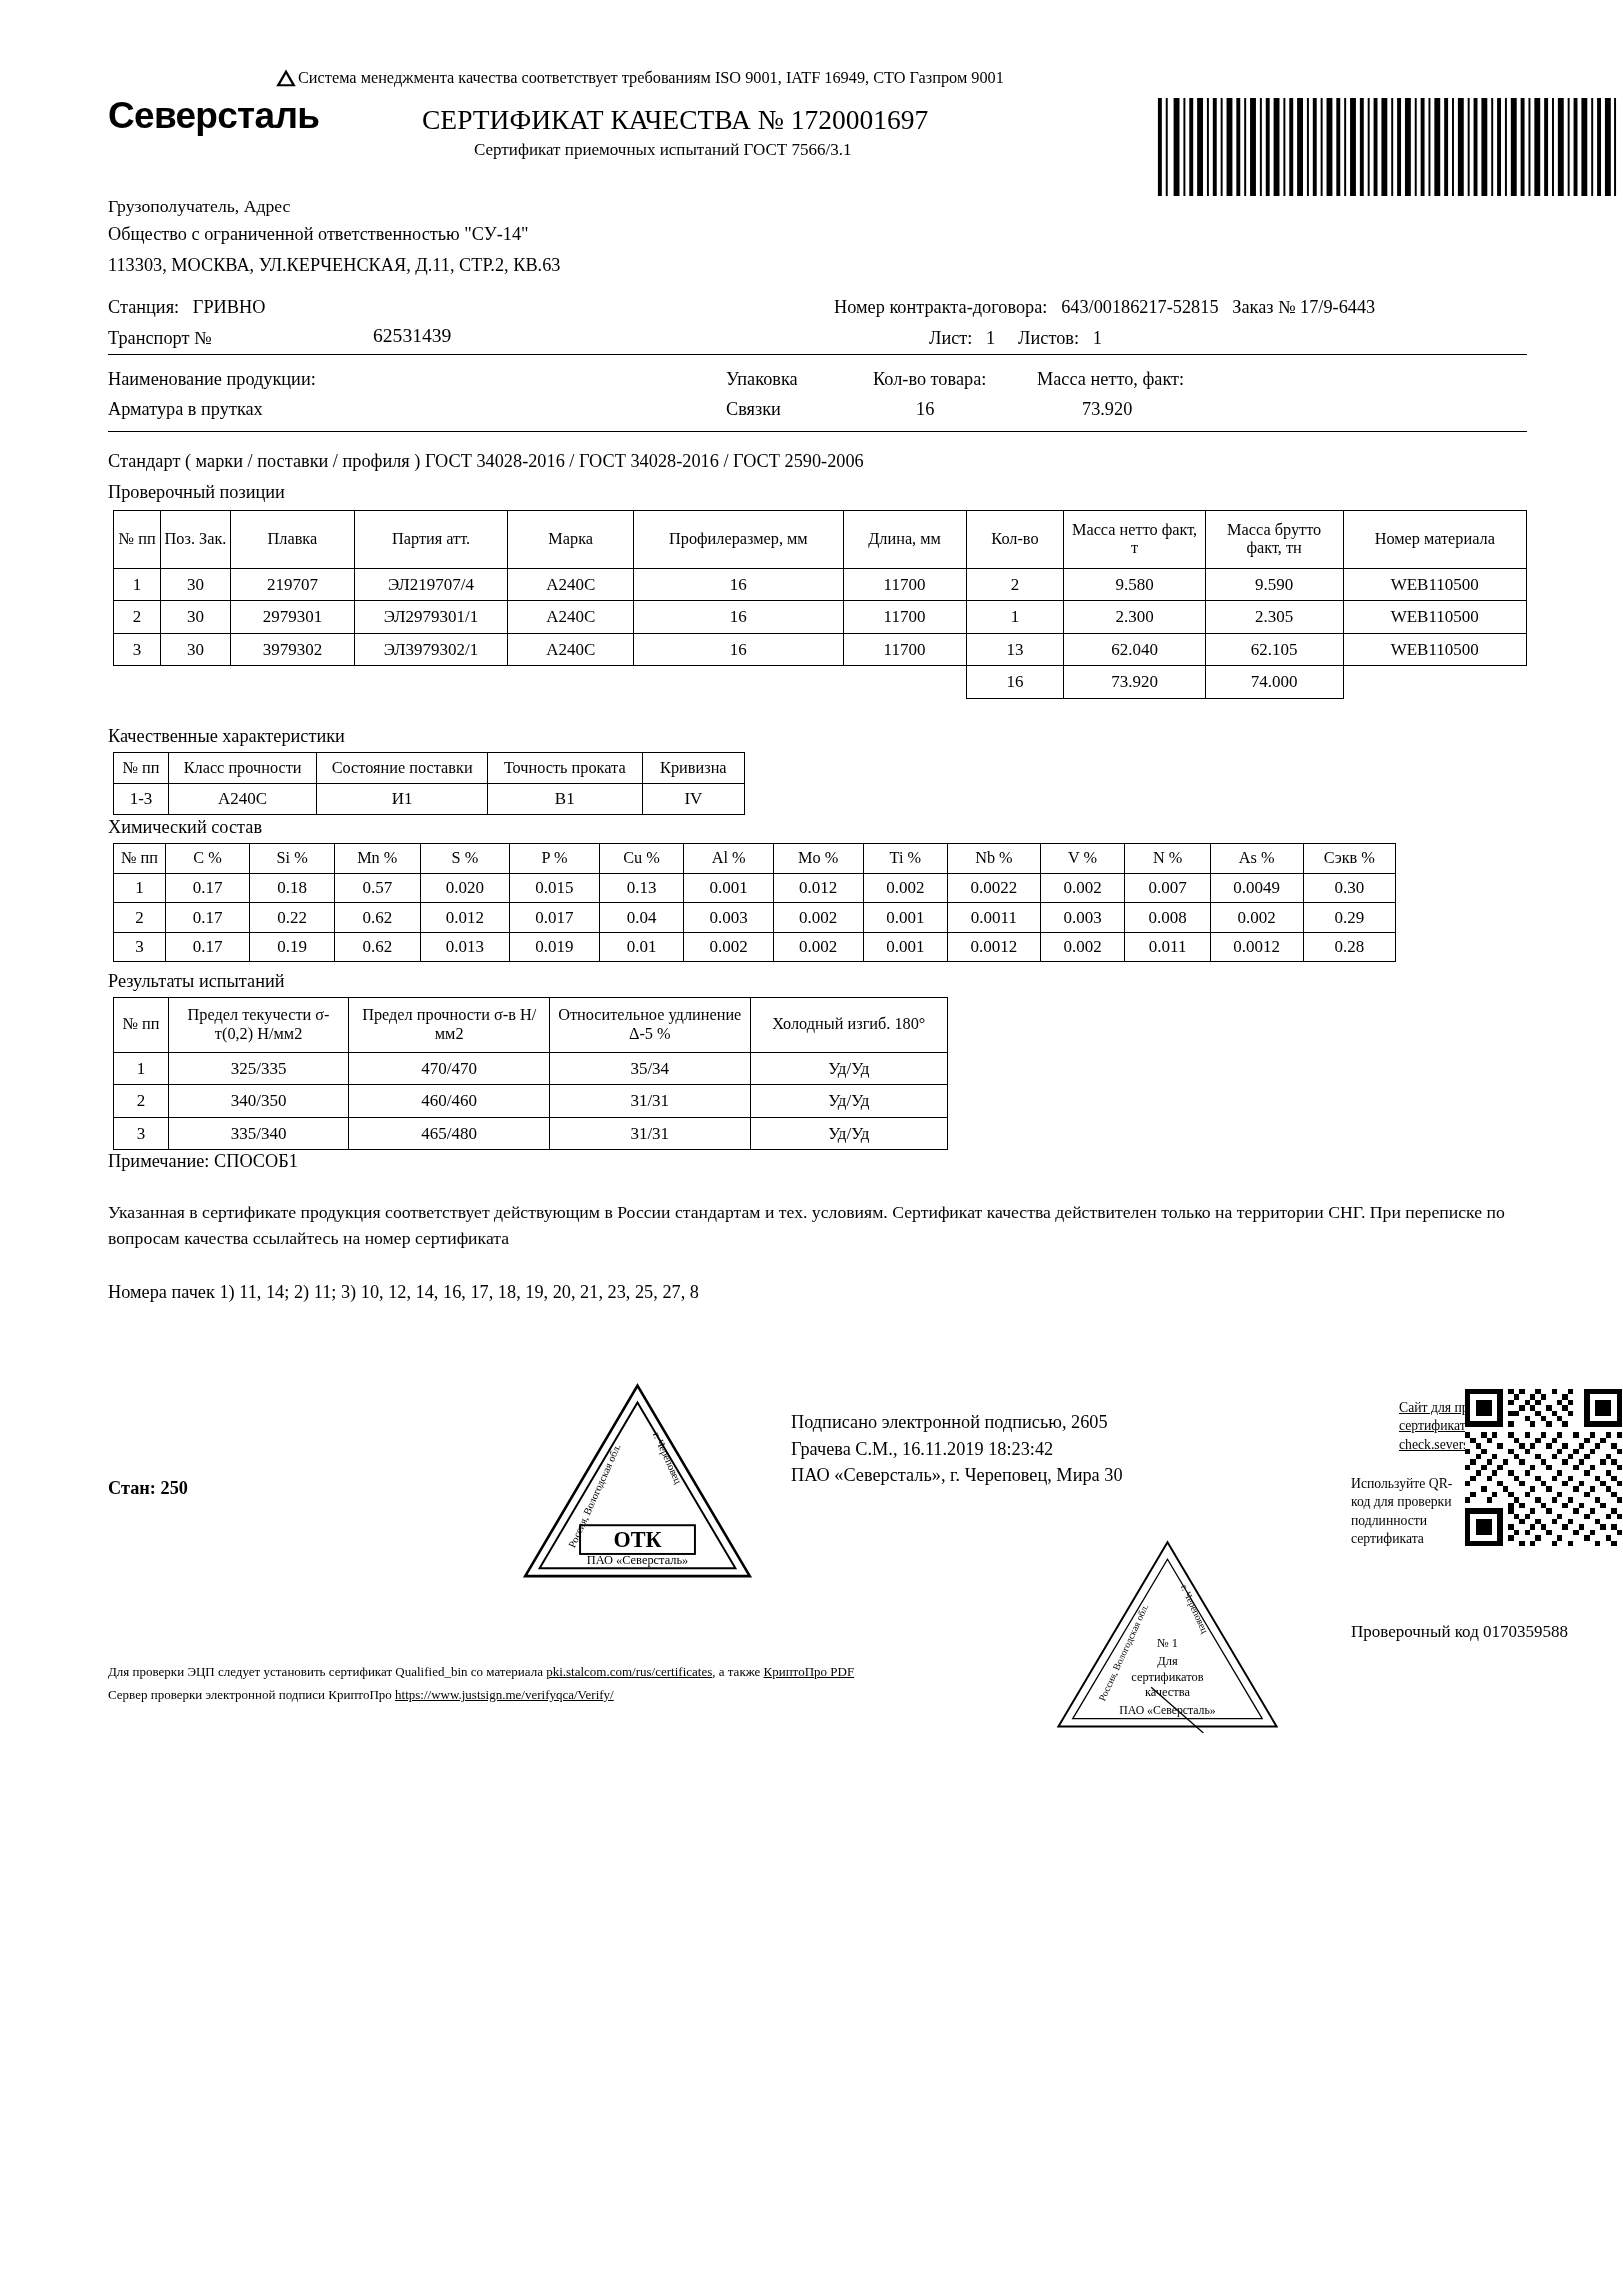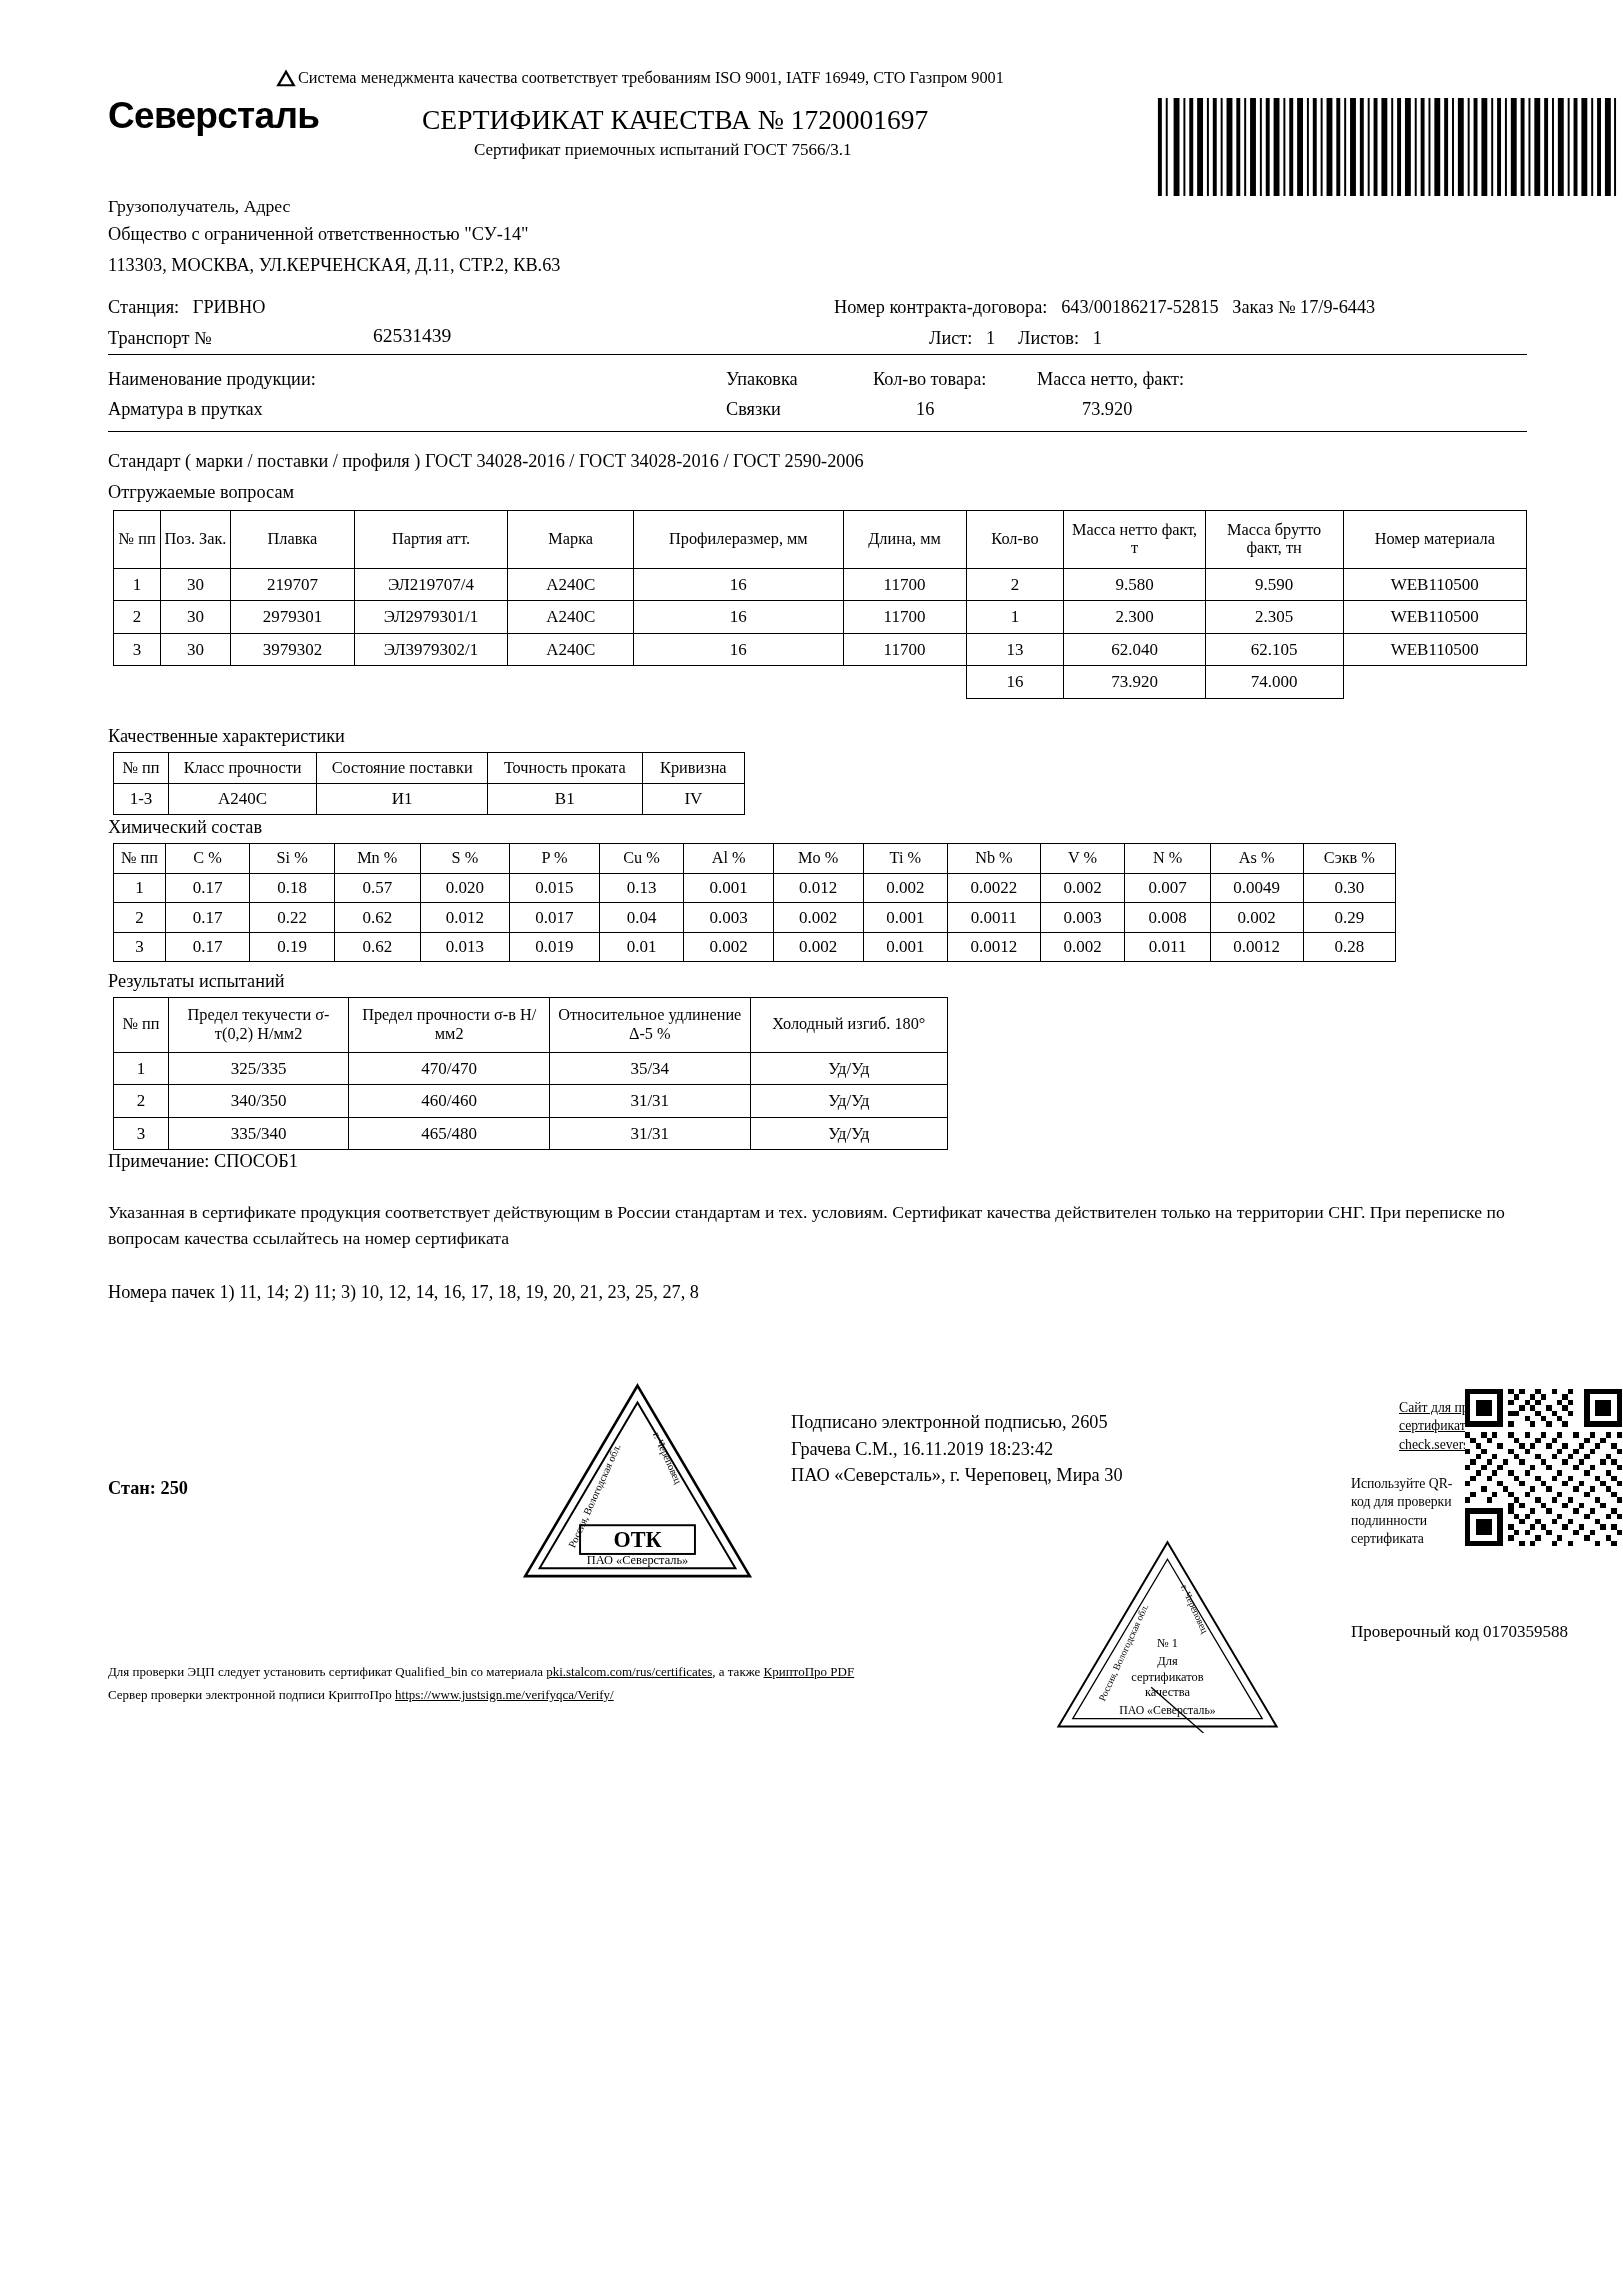--- a/index.html
+++ b/index.html
@@ -485,21 +485,21 @@
   <div class="prod-name-label">Наименование продукции:</div>
   <div class="prod-pack-label">Упаковка</div>
   <div class="prod-qty-label">Кол-во товара:</div>
   <div class="prod-mass-label">Масса нетто, факт:</div>
   <div class="prod-name-val">Арматура в прутках</div>
   <div class="prod-pack-val">Связки</div>
   <div class="prod-qty-val">16</div>
   <div class="prod-mass-val">73.920</div>
 
   <div class="standard">Стандарт    ( марки / поставки / профиля )   ГОСТ 34028-2016 / ГОСТ 34028-2016 / ГОСТ 2590-2006</div>
-  <div class="shipped-label">Отгружаемые вопросам</div>
+  <div class="shipped-label">Проверочный позиции</div>
 
   <table class="grid t-shipped">
     <thead>
       <tr>
         <th style="width:41px">№ пп</th>
         <th style="width:65px">Поз. Зак.</th>
         <th style="width:121px">Плавка</th>
         <th style="width:150px">Партия атт.</th>
         <th style="width:124px">Марка</th>
         <th style="width:209px">Профилеразмер, мм</th>

